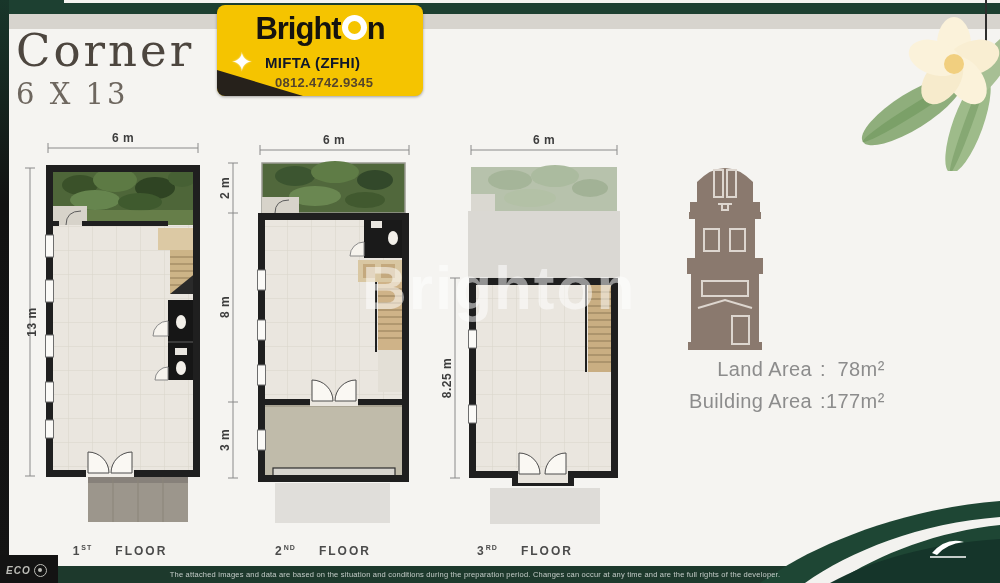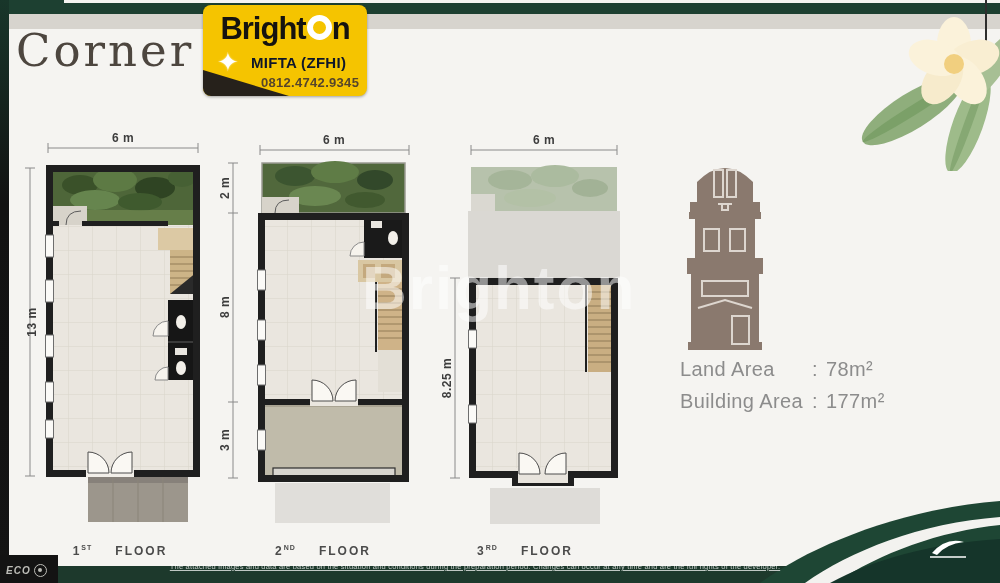--- a/index.html
+++ b/index.html
@@ -13,21 +13,21 @@
   .top-green-corner{left:9px;top:0;width:55px;height:14px;background:#1d4031;z-index:2;}
   .top-band{left:9px;top:14px;width:991px;height:15px;background:#d7d4ce;z-index:1;}
   .right-line{left:985px;top:0;width:2px;height:80px;background:#2e2e2e;z-index:2;}
 
   
   .title-block{left:16px;top:28px;z-index:4;color:#4d463f;}
   .title{font-family:"DejaVu Serif",serif;font-size:45px;letter-spacing:3px;line-height:1.0;text-align:right;}
   .subtitle{font-family:"DejaVu Serif",serif;font-size:29px;letter-spacing:3px;color:#6e675f;margin-top:4px;}
 
   
-  .badge{left:203px;top:5px;width:164px;height:91px;background:#f5c400;border-radius:8px;z-index:6;
+  .badge{left:217px;top:5px;width:206px;height:91px;background:#f5c400;border-radius:8px;z-index:6;
          overflow:hidden;box-shadow:0 1px 3px rgba(0,0,0,.35);}
   .badge .wedge{position:absolute;left:0;bottom:0;width:86px;height:40px;background:#26211b;
                 clip-path:polygon(0 100%,0 35%,100% 100%);}
   .brand-row{position:absolute;left:0;top:6px;width:100%;text-align:center;color:#15130f;
              font-size:31px;font-weight:800;letter-spacing:-1px;}
   .brand-ring{display:inline-block;width:13px;height:13px;border:6px solid #fff;border-radius:50%;
               margin:0 0 -1px 1px;vertical-align:baseline;}
   .sparkle{position:absolute;left:14px;top:44px;color:#fff;font-size:26px;line-height:1;text-shadow:0 0 2px rgba(255,255,255,.8);}
   .agent{position:absolute;left:48px;top:49px;font-size:15px;font-weight:800;color:#0f172a;letter-spacing:.3px;}
   .phone{position:absolute;left:58px;top:70px;font-size:13px;font-weight:700;color:#55452b;letter-spacing:.3px;}
@@ -40,51 +40,52 @@
   .floor-label .fw{margin-left:23px;}
 
   
   .watermark{left:362px;top:252px;z-index:5;font-size:62px;font-weight:700;letter-spacing:2px;
              color:rgba(255,255,255,.52);pointer-events:none;}
 
   
   .bld-icon{left:675px;top:150px;z-index:1;}
   .info{left:680px;top:358px;z-index:1;color:#8c8c8c;font-size:20px;letter-spacing:.4px;}
   .info .storeys{margin-bottom:9px;}
-  .info-row{display:grid;grid-template-columns:132px 14px auto;margin-bottom:9px;}
+  .info-row{display:grid;grid-template-columns:132px 14px auto;margin-bottom:9px;text-align:right;}
 
   
   .flower{right:0;top:6px;z-index:2;}
   .citra{right:0;bottom:0;z-index:5;}
   .citra-text{right:10px;bottom:6px;z-index:6;color:#fff;font-family:"DejaVu Serif",serif;
               font-variant:small-caps;font-size:14px;letter-spacing:1px;}
 
   
   .bottom-strip{left:0;bottom:0;width:1000px;height:17px;background:#1d392c;z-index:4;}
-  .disclaimer{left:160px;right:210px;bottom:8px;height:17px;line-height:17px;z-index:5;text-align:center;
-              font-size:7.5px;color:rgba(255,255,255,.72);letter-spacing:.2px;white-space:nowrap;overflow:hidden;text-decoration:underline;}
+  .disclaimer{left:160px;right:210px;bottom:0;height:17px;line-height:17px;z-index:5;text-align:center;
+              font-size:7.5px;color:rgba(255,255,255,.72);letter-spacing:.2px;white-space:nowrap;overflow:hidden;}
   .eco-box{left:0;bottom:0;width:58px;height:28px;background:#131313;z-index:5;}
   .eco{left:6px;bottom:6px;z-index:6;display:flex;align-items:center;gap:3px;color:#bdbdb8;}
   .eco-word{font-size:10px;font-weight:700;font-style:italic;letter-spacing:1px;}
   .eco-circle{width:11px;height:11px;border:1.5px solid #bdbdb8;border-radius:50%;position:relative;}
   .eco-circle:after{content:"";position:absolute;left:3px;top:3px;width:4px;height:4px;border-radius:50%;background:#bdbdb8;}
 </style>
 </head>
 <body>
 
 <div id="canvas">
 
   <div class="abs left-bar"></div>
   <div class="abs top-green"></div>
   <div class="abs top-green-corner"></div>
   <div class="abs top-band"></div>
   <div class="abs right-line"></div>
 
   <div class="abs title-block">
     <div class="title">Corner</div>
+    <div class="subtitle">6 X 13</div>
   </div>
 
   <div class="abs badge">
     <div class="wedge"></div>
     <div class="brand-row"><span>Bright</span><span class="brand-ring"></span><span>n</span></div>
     <div class="sparkle">✦</div>
     <div class="agent">MIFTA (ZFHI)</div>
     <div class="phone">0812.4742.9345</div>
   </div>
 

